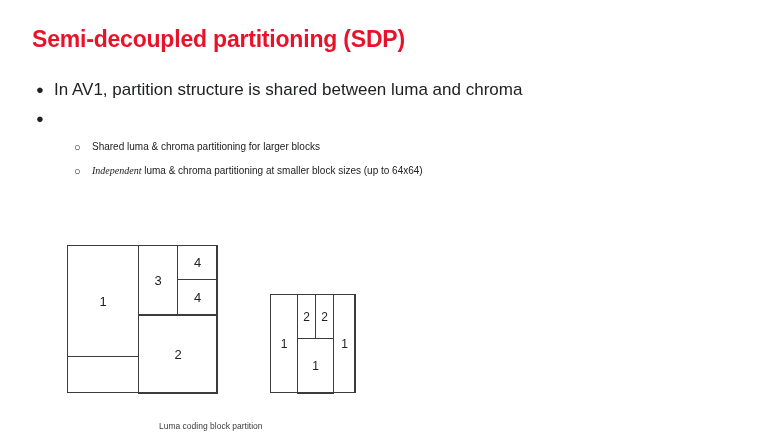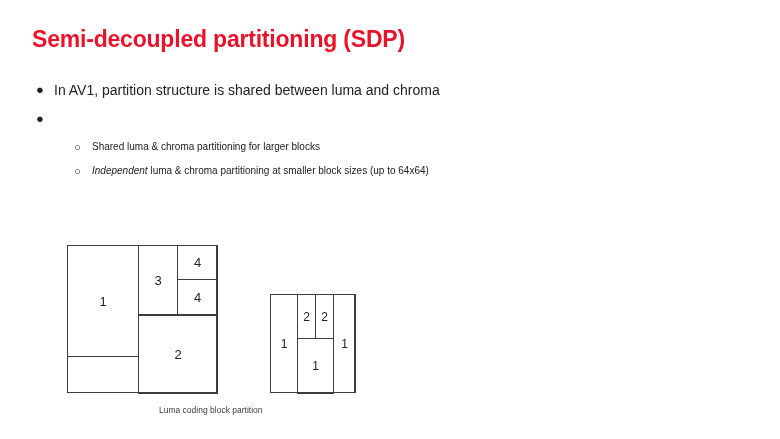--- a/index.html
+++ b/index.html
@@ -42,21 +42,21 @@
   }
   .b1 .dot {
     width: 18px;
     flex: 0 0 18px;
     font-size: 13px;
     line-height: 24px;
     color: #202124;
     text-align: left;
   }
   .b1 .txt {
-    font-size: 14px;
+    font-size: 17px;
     line-height: 24px;
     color: #202124;
   }
   .b2 {
     display: flex;
     align-items: flex-start;
     margin-left: 38px;
     margin-bottom: 2px;
   }
   .b2 .dot {
@@ -66,20 +66,21 @@
     line-height: 22px;
     color: #202124;
   }
   .b2 .txt {
     font-size: 10px;
     line-height: 22px;
     color: #202124;
   }
   .em {
     font-style: italic;
+    font-family: Liberation Serif, serif;
   }
 
   
   .diagrams {
     position: absolute;
     left: 0;
     top: 238px;
     width: 780px;
     height: 180px;
   }
@@ -114,21 +115,21 @@
     font-size: 12px;
   }
   .caption {
     position: absolute;
     font-size: 8.5px;
     color: #3c3c3c;
     white-space: nowrap;
   }
   .cap-luma {
     left: 92px;
-    top: 160px;
+    top: 176px;
   }
 </style>
 </head>
 <body>
 
 <div class="slide">
 
   <div class="title" style="color: rgb(232, 19, 43);">Semi-decoupled partitioning (SDP)</div>
 
   <div class="bullets">

